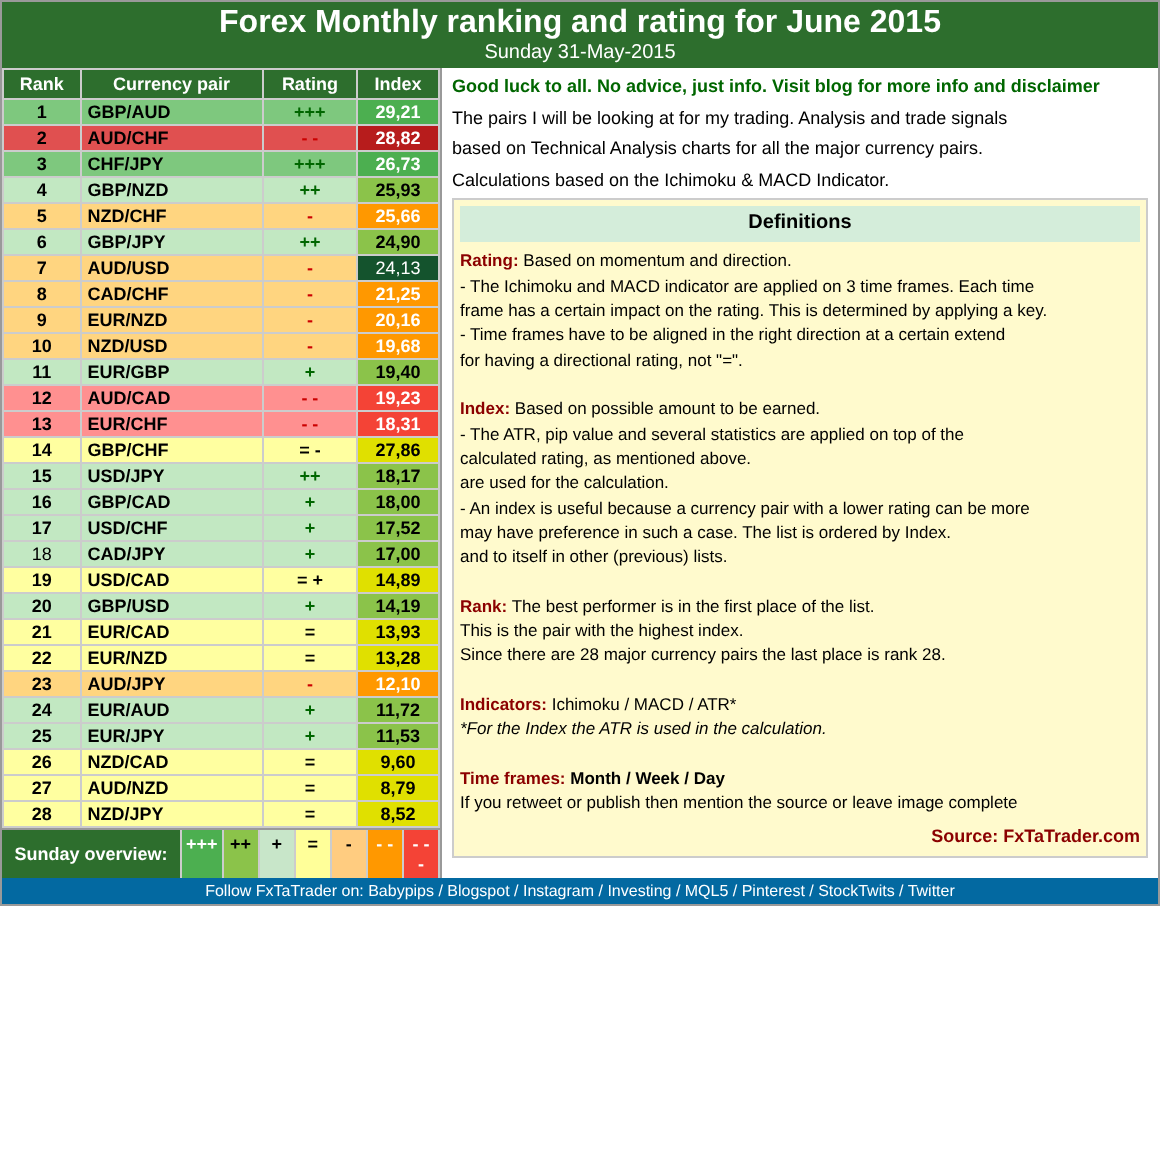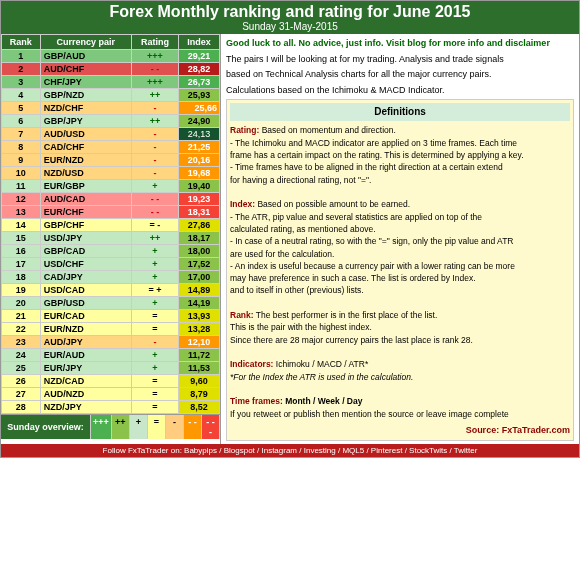--- a/index.html
+++ b/index.html
@@ -32,21 +32,21 @@
     .def-title { background: #d4edda; text-align: center; font-weight: bold; font-size: 10px; padding: 2px; margin-bottom: 3px; }
     .def-text { line-height: 1.45; }
     .def-text .bold { font-weight: bold; }
     .def-text .italic { font-style: italic; }
     .def-text .highlight { color: #8b0000; font-weight: bold; }
     
     .source-line { color: #8b0000; font-weight: bold; text-align: right; margin-top: 4px; font-size: 9px; }
     .time-frames { font-weight: bold; }
     
     
-    .footer { background: #b91c1c; color: #fff; font-size: 8px; text-align: center; padding: 2px; }
+    .footer { background: #0369a1; color: #fff; font-size: 8px; text-align: center; padding: 2px; }
     
     
     .rating-overview-row { display: flex; border-top: 1px solid #999; }
     .rating-label { background: #2d6e2d; color: #fff; font-weight: bold; padding: 2px 4px; font-size: 9px; min-width: 90px; display: flex; align-items: center; justify-content: center; border-right: 1px solid #ccc; }
     .rating-cells { display: flex; flex: 1; }
     .rc { flex: 1; text-align: center; padding: 2px; font-size: 9px; font-weight: bold; border-right: 1px solid #ccc; }
   </style>
 </head>
 <body>
 
@@ -91,21 +91,21 @@
             <tr style="background: rgb(194, 232, 194);">
               <td style="font-weight: bold;">4</td>
               <td style="font-weight: bold;">GBP/NZD</td>
               <td style="color: rgb(0, 102, 0); font-weight: bold;">++</td>
               <td style="background: rgb(139, 195, 74); color: rgb(0, 0, 0); font-weight: bold;">25,93</td>
             </tr>
             <tr style="background: rgb(255, 213, 128);">
               <td style="font-weight: bold;">5</td>
               <td style="font-weight: bold;">NZD/CHF</td>
               <td style="color: rgb(204, 0, 0); font-weight: bold;">-</td>
-              <td style="background: rgb(255, 152, 0); color: rgb(255, 255, 255); font-weight: bold; text-align: right;">25,66</td>
+              <td style="background: rgb(255, 152, 0); color: rgb(255, 255, 255); font-weight: bold;">25,66</td>
             </tr>
             <tr style="background: rgb(194, 232, 194);">
               <td style="font-weight: bold;">6</td>
               <td style="font-weight: bold;">GBP/JPY</td>
               <td style="color: rgb(0, 102, 0); font-weight: bold;">++</td>
               <td style="background: rgb(139, 195, 74); color: rgb(0, 0, 0); font-weight: bold;">24,90</td>
             </tr>
             <tr style="background: rgb(255, 213, 128);">
               <td style="font-weight: bold;">7</td>
               <td style="font-weight: bold;">AUD/USD</td>
@@ -166,21 +166,21 @@
               <td style="color: rgb(0, 102, 0); font-weight: bold;">+</td>
               <td style="background: rgb(139, 195, 74); color: rgb(0, 0, 0); font-weight: bold;">18,00</td>
             </tr>
             <tr style="background: rgb(194, 232, 194);">
               <td style="font-weight: bold;">17</td>
               <td style="font-weight: bold;">USD/CHF</td>
               <td style="color: rgb(0, 102, 0); font-weight: bold;">+</td>
               <td style="background: rgb(139, 195, 74); color: rgb(0, 0, 0); font-weight: bold;">17,52</td>
             </tr>
             <tr style="background: rgb(194, 232, 194);">
-              <td style="font-weight: bold;">18</td>
+              <td style="font-weight: normal;">18</td>
               <td style="font-weight: bold;">CAD/JPY</td>
               <td style="color: rgb(0, 102, 0); font-weight: bold;">+</td>
               <td style="background: rgb(139, 195, 74); color: rgb(0, 0, 0); font-weight: bold;">17,00</td>
             </tr>
             <tr style="background: rgb(255, 255, 160);">
               <td style="font-weight: bold;">19</td>
               <td style="font-weight: bold;">USD/CAD</td>
               <td style="font-weight: bold;">= +</td>
               <td style="background: rgb(224, 224, 0); color: rgb(0, 0, 0); font-weight: bold;">14,89</td>
             </tr>
@@ -272,21 +272,20 @@
           <div>frame has a certain impact on the rating. This is determined by applying a key.</div>
           <div>- Time frames have to be aligned in the right direction at a certain extend</div>
           <div>for having a directional rating, not "=".</div>
           <br>
           <div>
             <span class="bold highlight">Index:</span>
             <span>Based on possible amount to be earned.</span>
           </div>
           <div>- The ATR, pip value and several statistics are applied on top of the</div>
           <div>calculated rating, as mentioned above.</div>
-          <div>- In case of a neutral rating, so with the "=" sign, only the pip value and ATR</div>
           <div>are used for the calculation.</div>
           <div>- An index is useful because a currency pair with a lower rating can be more</div>
           <div>may have preference in such a case. The list is ordered by Index.</div>
           <div>and to itself in other (previous) lists.</div>
           <br>
           <div>
             <span class="bold highlight">Rank:</span>
             <span>The best performer is in the first place of the list.</span>
           </div>
           <div>This is the pair with the highest index.</div>

